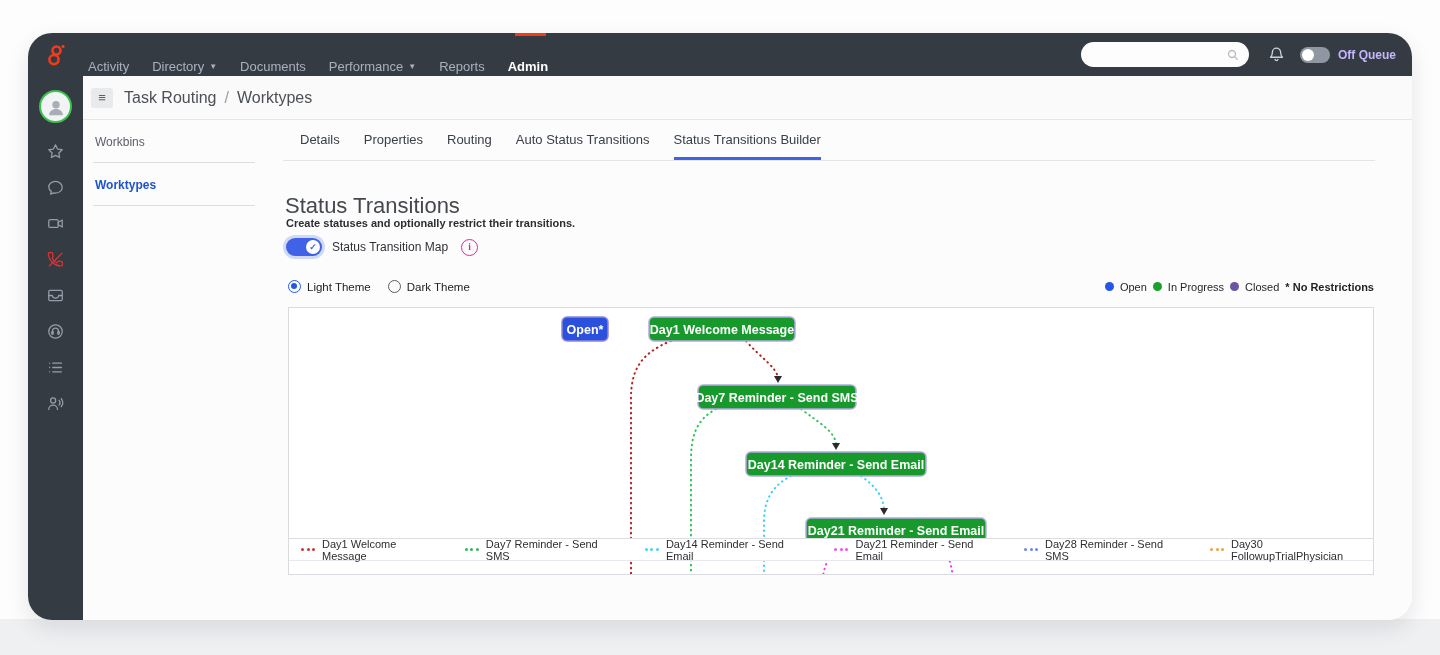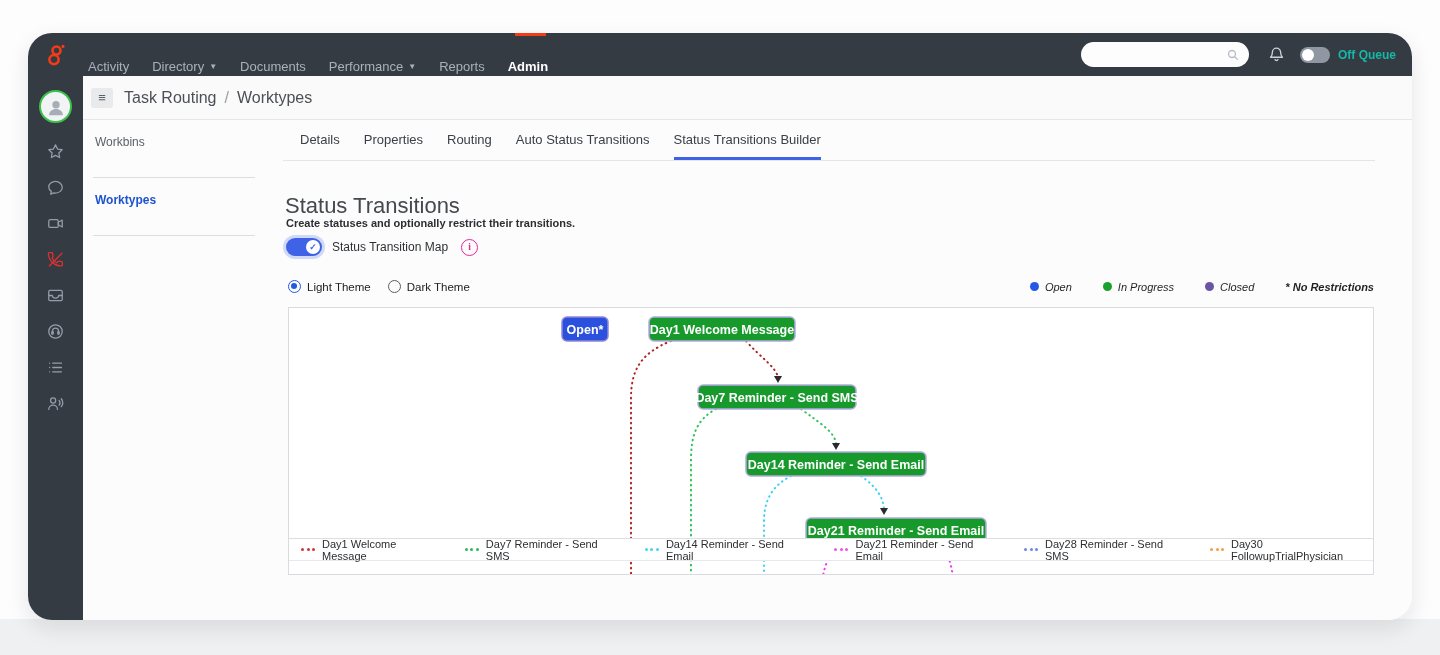--- a/index.html
+++ b/index.html
@@ -13,51 +13,51 @@
   .nav{display:flex;align-items:center;margin-left:5px;margin-top:24px;}
   .nav-item{color:#a9b1ba;font-size:13px;margin-right:23px;display:flex;align-items:center;cursor:pointer;white-space:nowrap;}
   .nav-item.active{color:#ffffff;font-weight:700;}
   .nav-item .caret{font-size:8px;margin-left:5px;color:#a9b1ba;}
   .header-right{margin-left:auto;display:flex;align-items:center;margin-right:16px;}
   .search-pill{width:148px;height:25px;border-radius:13px;background:#fdfdfe;display:flex;align-items:center;padding:0 8px 0 12px;}
   .search-pill input{flex:1;border:none;outline:none;background:transparent;font-size:12px;color:#333;min-width:0;}
   .bell{margin-left:18px;display:flex;align-items:center;}
   .switch-oq{margin-left:14px;width:30px;height:16px;border-radius:8px;background:#8f97a2;position:relative;cursor:pointer;flex:none;}
   .switch-oq .knob{position:absolute;left:2px;top:2px;width:12px;height:12px;border-radius:50%;background:#ffffff;}
-  .off-queue-label{color:#14b8a6;font-size:12px;font-weight:700;margin-left:8px;white-space:nowrap;}
+  .off-queue-label{color:#c4b5fd;font-size:12px;font-weight:700;margin-left:8px;white-space:nowrap;}
   
   .sidebar{position:absolute;top:43px;left:0;width:55px;bottom:0;background:#353b43;display:flex;flex-direction:column;align-items:center;padding-top:14px;z-index:4;}
   .avatar-ring{width:29px;height:29px;border-radius:50%;background:#f2f3f4;border:2.5px solid #3cc24b;display:flex;align-items:center;justify-content:center;overflow:hidden;margin-bottom:10px;cursor:pointer;}
   .side-icon{width:36px;height:36px;display:flex;align-items:center;justify-content:center;cursor:pointer;}
   
   .content{position:absolute;left:55px;top:43px;right:0;bottom:0;background:#fcfcfd;}
   .breadcrumb-row{position:absolute;top:0;left:0;right:0;height:44px;background:#fafafb;border-bottom:1px solid #e5e6e9;display:flex;align-items:center;padding-left:8px;box-sizing:border-box;}
   .hamburger-btn{width:22px;height:20px;background:#e9eaec;border-radius:3px;display:flex;align-items:center;justify-content:center;color:#5b6067;font-size:13px;cursor:pointer;}
   .breadcrumb{margin-left:11px;font-size:16px;color:#4c5055;display:flex;align-items:center;gap:8px;}
   .breadcrumb .sep{color:#9a9ea4;}
   .subnav{position:absolute;top:44px;left:10px;width:162px;}
-  .subnav-item{padding:15px 2px 28px 2px;border-bottom:1px solid #dcdee1;font-size:12px;color:#5c6167;cursor:pointer;}
+  .subnav-item{padding:15px 2px 13px 2px;border-bottom:1px solid #dcdee1;font-size:12px;color:#5c6167;cursor:pointer;}
   .subnav-item.active{color:#1d54ce;font-weight:700;}
   .tabs{position:absolute;left:200px;top:44px;width:1092px;height:41px;border-bottom:1px solid #e4e5e8;display:flex;gap:24px;padding-left:17px;box-sizing:border-box;}
   .tab{height:100%;display:flex;align-items:center;font-size:13px;color:#3a4047;border-bottom:3px solid transparent;box-sizing:border-box;padding-top:2px;cursor:pointer;white-space:nowrap;}
   .tab.active{border-bottom-color:#3f62e6;font-weight:500;}
   .page-title{position:absolute;left:202px;top:102px;font-size:22px;color:#45494e;font-weight:400;}
   .page-subtitle{position:absolute;left:203px;top:141px;font-size:11px;font-weight:700;color:#2c2e31;}
   .toggle-row{position:absolute;left:203px;top:162px;display:flex;align-items:center;}
   .switch-map{width:36px;height:18px;border-radius:9px;background:#3f62e6;position:relative;box-shadow:0 0 0 3px rgba(95,125,238,.28);cursor:pointer;flex:none;}
   .switch-map .knob{position:absolute;right:2px;top:2px;width:14px;height:14px;border-radius:50%;background:#fff;color:#3f62e6;font-size:9px;font-weight:700;display:flex;align-items:center;justify-content:center;}
   .toggle-label{margin-left:10px;font-size:12px;color:#2e3134;font-weight:500;}
   .info-icon{margin-left:13px;width:15px;height:15px;border-radius:50%;border:1.6px solid #e6249b;color:#e6249b;font-size:9.5px;font-weight:700;display:flex;align-items:center;justify-content:center;cursor:pointer;font-family:"Liberation Serif",serif;}
   .theme-row{position:absolute;left:205px;top:204px;width:1086px;display:flex;justify-content:space-between;align-items:center;}
   .theme-group{display:flex;align-items:center;gap:17px;}
   .radio-opt{display:flex;align-items:center;gap:6px;font-size:11.5px;color:#202225;cursor:pointer;}
   .radio{width:13px;height:13px;border-radius:50%;border:1.5px solid #595e64;box-sizing:border-box;position:relative;flex:none;}
   .radio.checked{border-color:#2457e5;}
   .radio.checked::after{content:"";position:absolute;left:2px;top:2px;width:6px;height:6px;border-radius:50%;background:#2457e5;}
-  .status-legend{display:flex;align-items:flex-start;gap:31px;font-style:italic;}
+  .status-legend{display:flex;align-items:flex-start;gap:6px;}
   .sl-item{display:flex;align-items:center;gap:6px;font-size:11px;color:#1e2023;font-weight:500;}
   .sl-dot{width:9px;height:9px;border-radius:50%;flex:none;}
   .no-restrict{font-size:11px;color:#1e2023;font-weight:600;}
   
   .card{position:absolute;left:205px;top:231px;width:1086px;height:268px;background:#ffffff;border:1px solid #d9dbde;box-sizing:border-box;overflow:hidden;}
   .card svg{position:absolute;left:0;top:0;}
   .edge-legend{position:absolute;left:0;right:0;top:230px;height:21px;background:#ffffff;border-top:1px solid #dcdee1;border-bottom:1px solid #e8e9ec;display:flex;align-items:center;padding-left:12px;gap:25px;z-index:2;}
   .el-item{display:flex;align-items:center;gap:7px;}
   .el-dots{display:flex;gap:2.5px;}
   .el-dots i{width:3px;height:3px;border-radius:50%;display:block;}

